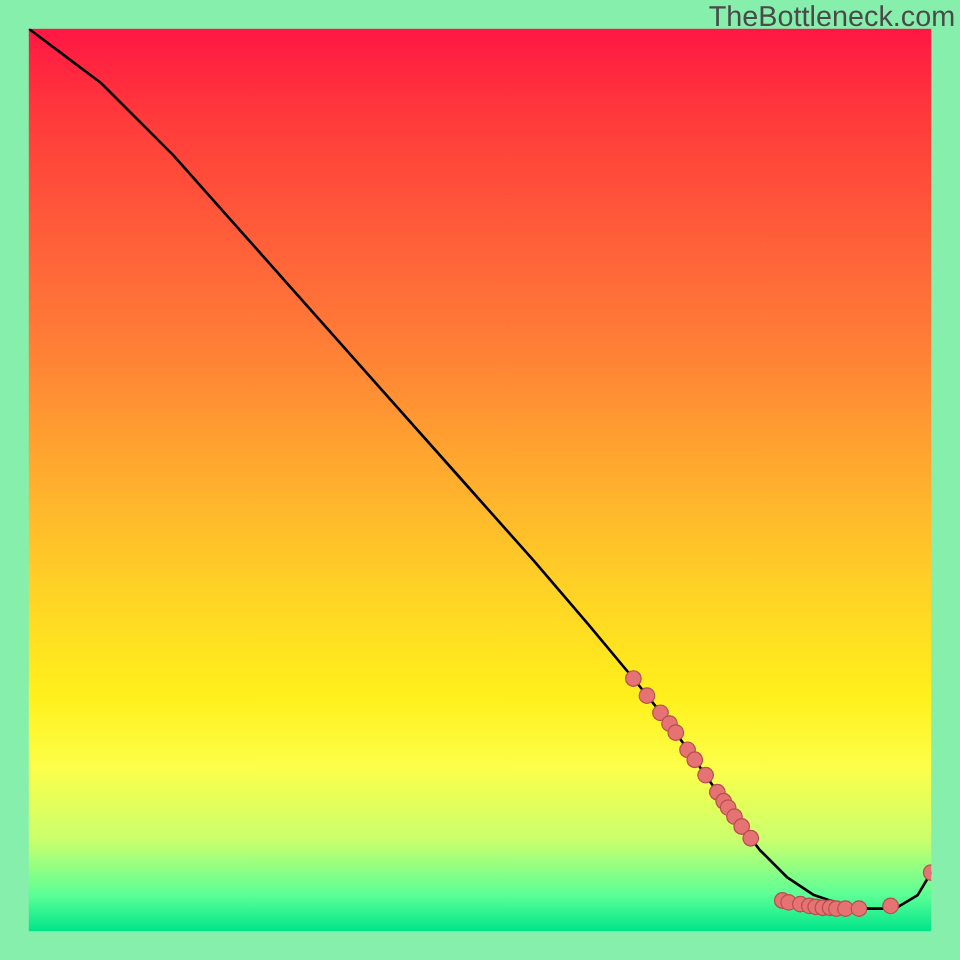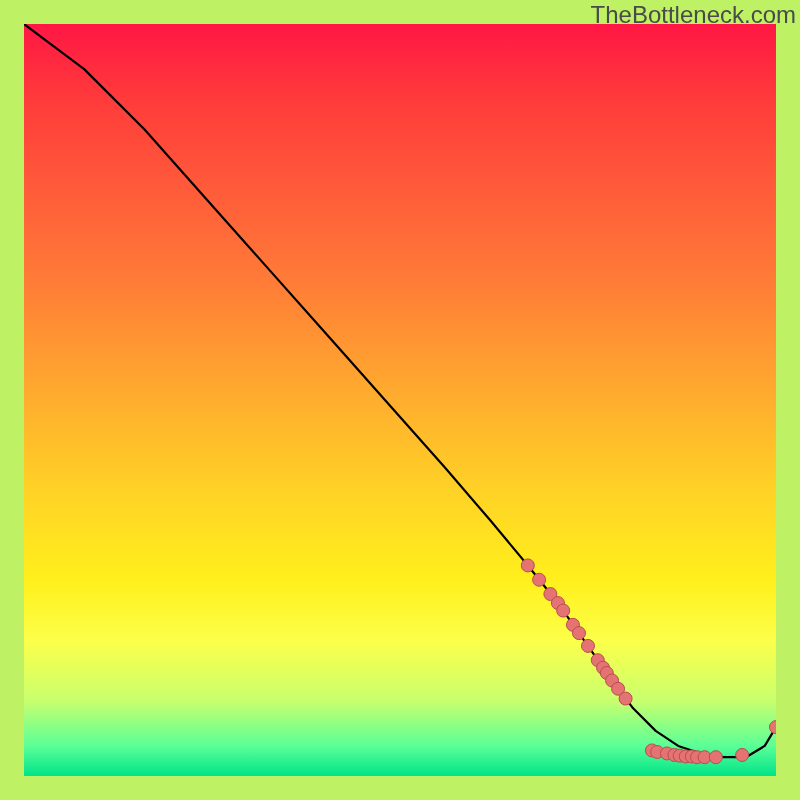--- a/index.html
+++ b/index.html
@@ -8,21 +8,21 @@
     background: #000;
     width: 800px;
     height: 800px;
     overflow: hidden;
     font-family: Arial, sans-serif;
   }
   .chart-wrap {
     position: relative;
     width: 800px;
     height: 800px;
-    background: #bef264;
+    background: #86efac;
   }
   .plot-area {
     position: absolute;
     left: 24px;
     top: 24px;
     width: 752px;
     height: 752px;
     background: linear-gradient(to bottom,
       #ff1744 0%,
       #ff3b3b 10%,

